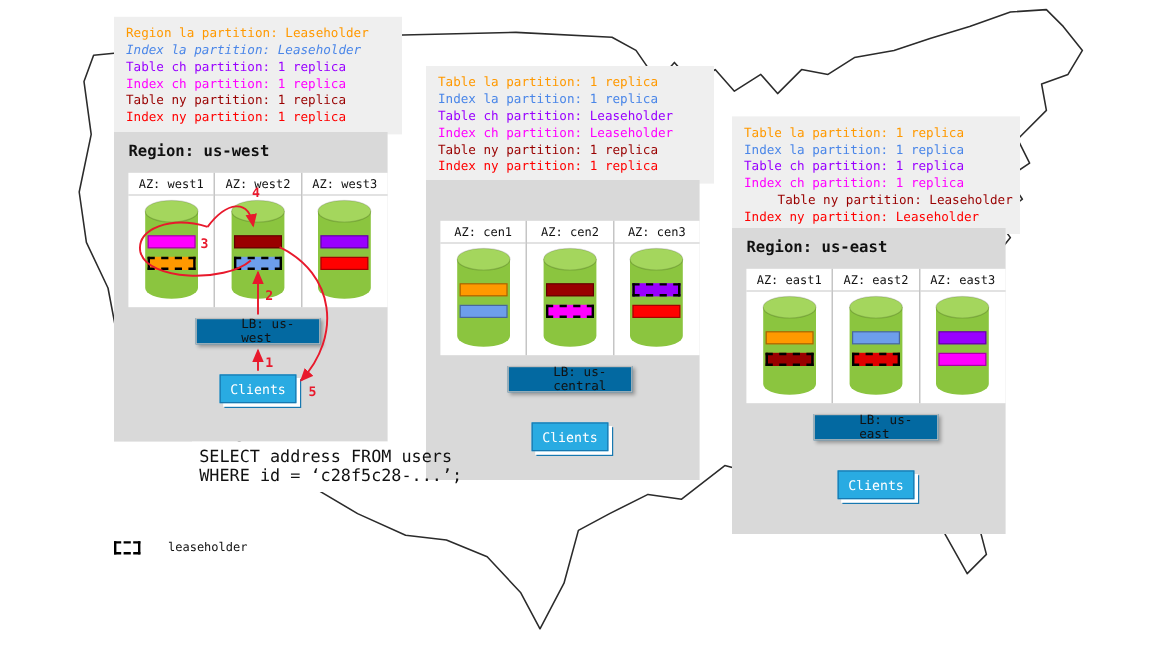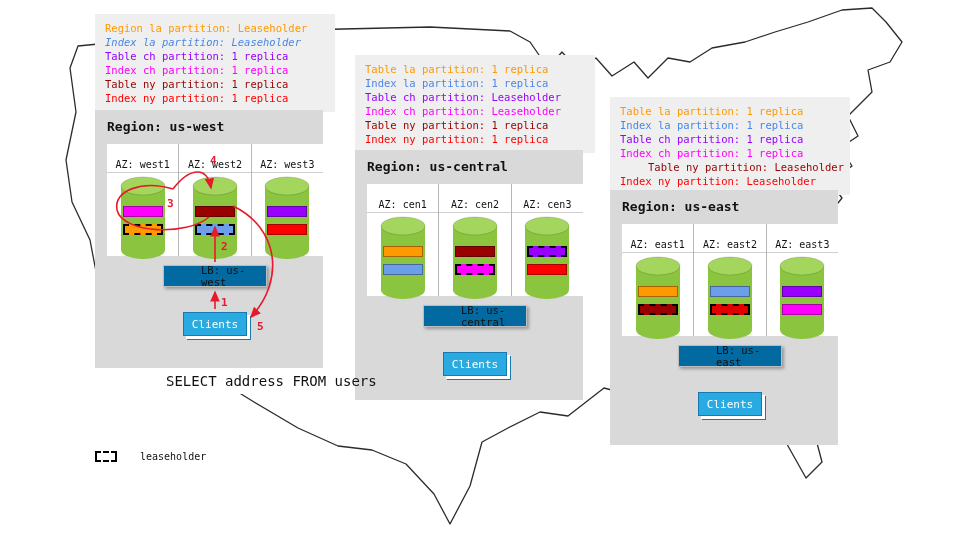--- a/index.html
+++ b/index.html
@@ -23,21 +23,21 @@
     background:var(--region-bg,#d9d9d9);
   }
   .region-title { font-size:13px; font-weight:bold; padding:9px 0 0 12px; }
 
   .az-box {
     position:absolute; left:12px; top:34px; width:216px; height:112px;
     background:#fff; display:flex;
   }
   .az-col { flex:1; position:relative; display:flex; flex-direction:column; align-items:center; border-left:1px solid #b7b7b7; }
   .az-col:first-child { border-left:none; }
-  .az-label { font-size:10px; line-height:13px; padding:14px 0 1px; width:100%; text-align:center; border-bottom:1px solid #cfcfcf; }
+  .az-label { font-size:10px; line-height:13px; padding:4px 0 1px; width:100%; text-align:center; border-bottom:1px solid #cfcfcf; }
   .cylinder { position:relative; width:48px; height:86px; margin-top:3px; }
   .cylinder svg { position:absolute; left:0; top:0; }
   .bar { position:absolute; left:4px; width:40px; height:11px; border:1px solid rgba(0,0,0,.35); }
   .bar.leaseholder { border:2px dashed #000; }
 
   .lb-box {
     position:absolute; left:68px; top:155px; width:104px; height:22px;
     background:#0369a1; border:1px solid #bdbdbd; box-shadow:2px 2px 3px rgba(0,0,0,.3);
     font-size:10.5px; display:flex; align-items:center; justify-content:center;padding-left:37px;
   }
@@ -127,21 +127,20 @@
           <div class="bar" style="background: rgb(153, 0, 255); top: 30px;"></div>
           <div class="bar" style="background: rgb(255, 0, 0); top: 48px;"></div>
         </div>
       </div>
     </div>
   <div class="lb-box">LB: us-west</div>
   <div class="clients">Clients</div>
 </div>
 
 <div class="region" style="left:355px;top:150px;height:250px">
-  <div class="region-title">Region: us-central</div>
   <div class="az-box">
       <div class="az-col">
         <div class="az-label">AZ: cen1</div>
         <div class="cylinder">
           <svg width="48" height="86" viewBox="0 0 48 86">
             <path d="M2 10 L2 74 A22 9 0 0 0 46 74 L46 10" style="fill:var(--cylinder-body,#8bc53f)"></path>
             <ellipse cx="24" cy="10" rx="22" ry="9" style="fill:var(--cylinder-top,#a4d65d)" stroke="rgba(0,0,0,.15)"></ellipse>
           </svg>
           <div class="bar" style="background: rgb(255, 153, 0); top: 30px;"></div>
           <div class="bar" style="background: rgb(109, 158, 235); top: 48px;"></div>
@@ -228,18 +227,19 @@
   <path class="arw" d="M138 96 C184 118, 190 170, 156 207"></path>
   <text x="126" y="196">1</text>
   <text x="126" y="140">2</text>
   <text x="72" y="97">3</text>
   <text x="115" y="54">4</text>
   <text x="162" y="220">5</text>
 </svg>
 
 <div class="sql">
   <div>SELECT address FROM users</div>
+  <div>WHERE id = ‘c28f5c28-...’;</div>
 </div>
 
 <div class="key">
   <span class="key-box"></span>
   <span>leaseholder</span>
 </div>
 
 </body></html>

